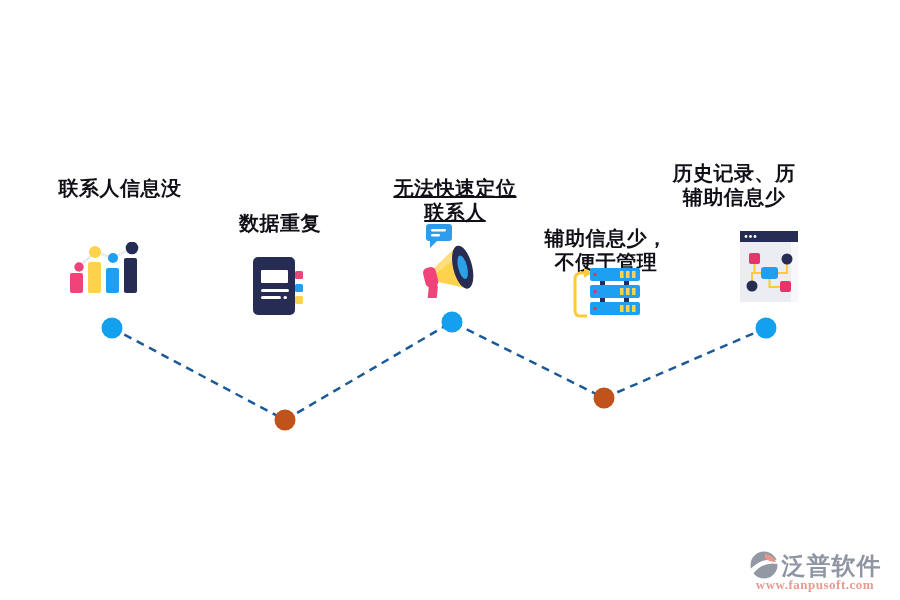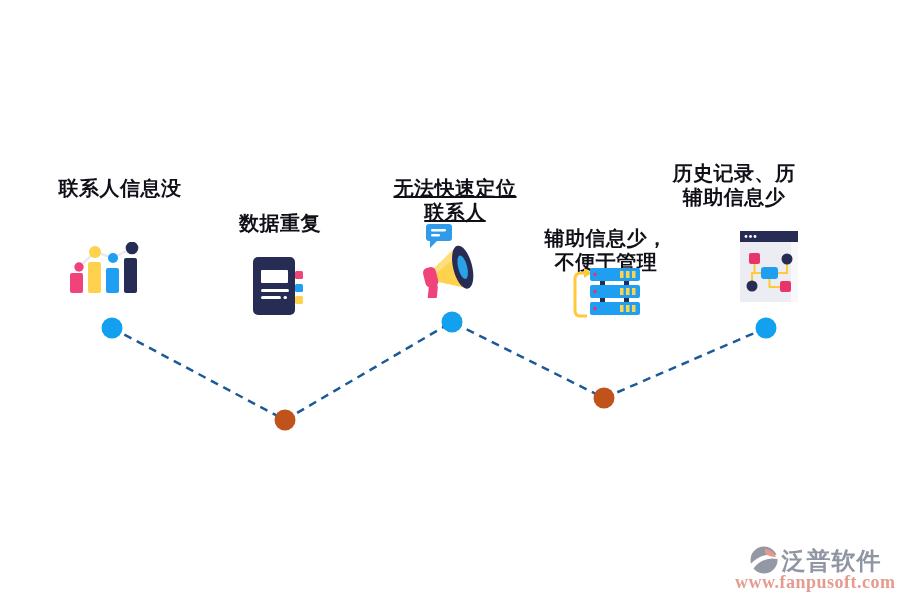--- a/index.html
+++ b/index.html
@@ -30,21 +30,21 @@
   }
   .logo-row{
     display:flex;align-items:flex-end;justify-content:center;gap:3px;
   }
   .logo-name{
     font-size:24px;font-weight:bold;color:#8f95a2;letter-spacing:1px;
     line-height:28px;
   }
   .logo-url{
     font-family:"Liberation Serif","DejaVu Serif",serif;
-    font-size:18px;font-weight:bold;color:#e79a8e;
+    font-size:13px;font-weight:bold;color:#e79a8e;
     margin-top:-3px;letter-spacing:0.5px;
   }
 </style>
 </head>
 <body>
 
 <div class="canvas">
 
   <svg class="zigzag" width="900" height="600" viewBox="0 0 900 600">
     <polyline points="112,328 285,420 452,322 604,398 766,328" fill="none" stroke-width="2.5" stroke-dasharray="8 6" stroke="#1a5a99"></polyline>

